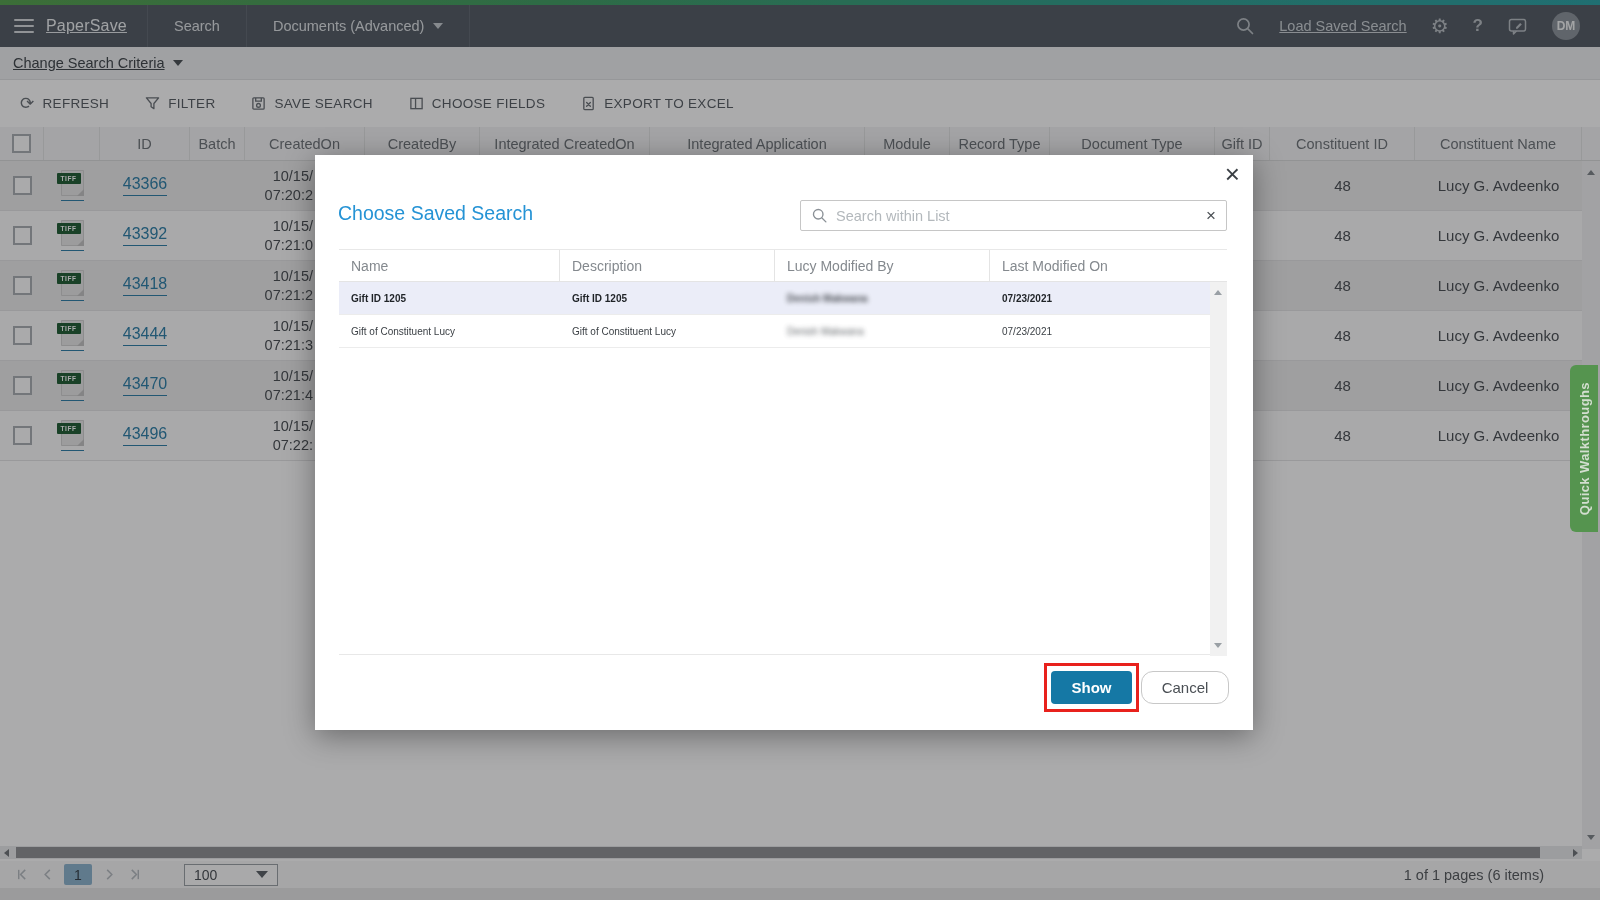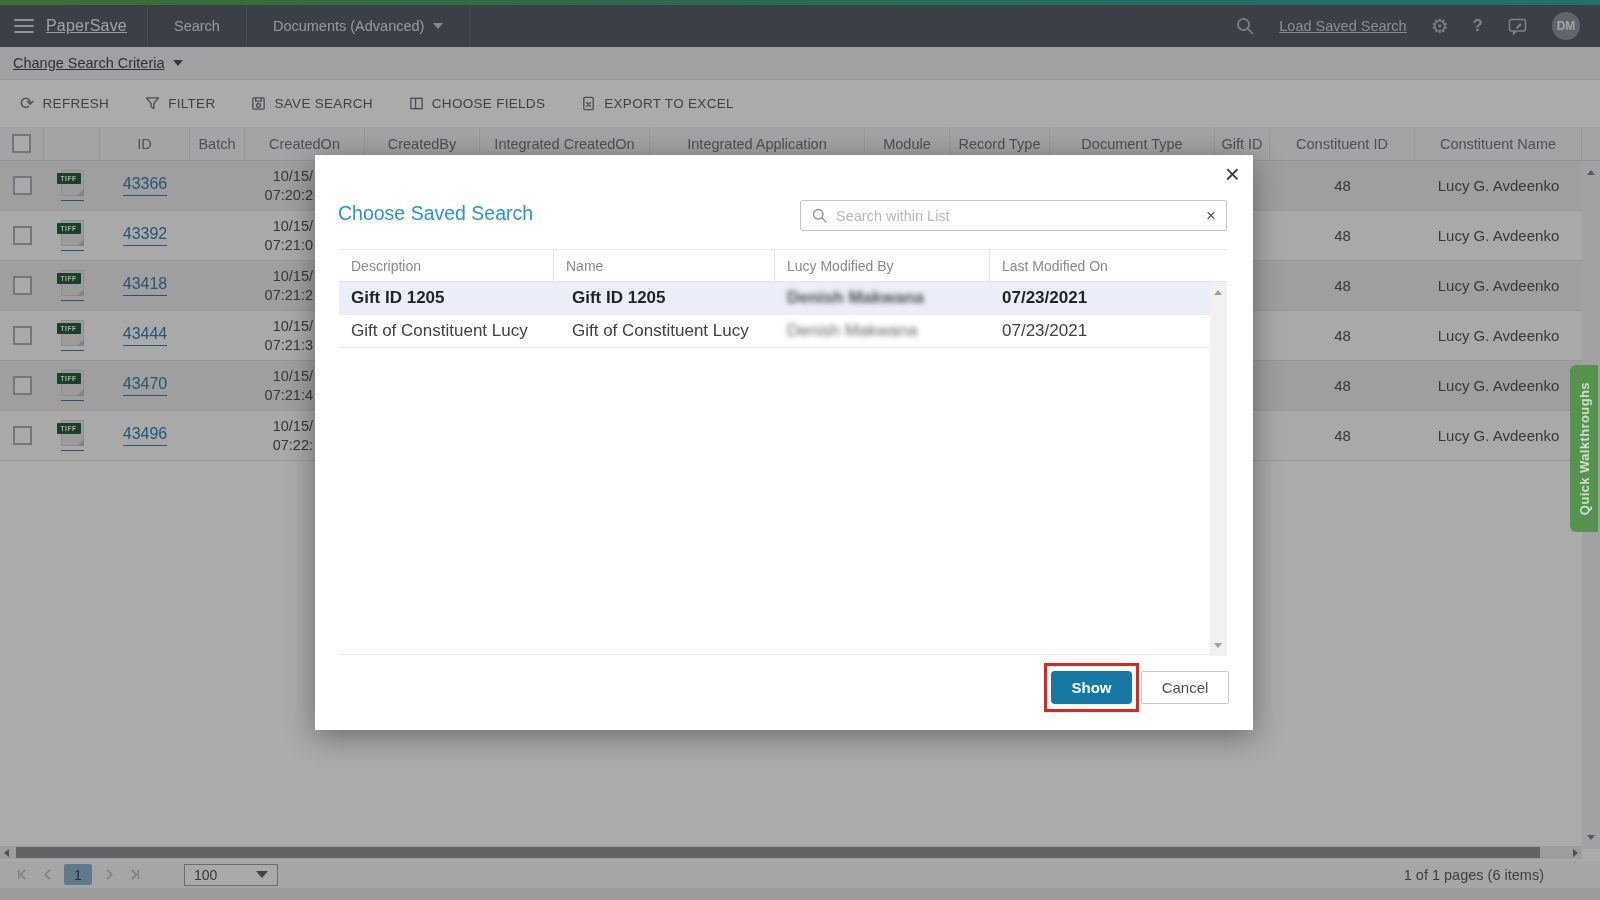--- a/index.html
+++ b/index.html
@@ -79,30 +79,30 @@
   .modal-close { position:absolute; top:6px; right:13px; font-size:26px; color:#3a3f44; cursor:pointer; line-height:1; }
   .modal-title { position:absolute; left:23px; top:47px; font-size:19.5px; color:#2593d5; }
   .msearch { position:absolute; left:485px; top:45px; width:427px; height:31px; border:1px solid #c6c6c6; border-radius:2px; display:flex; align-items:center; padding:0 10px; gap:8px; }
   .msearch input { flex:1; border:none; outline:none; font-size:14.5px; font-family:inherit; color:#4a4f54; }
   .msearch input::placeholder { color:#b3b8bc; }
   .msearch .clear { font-size:17px; color:#4a4f54; cursor:pointer; line-height:1; }
   .mlist { position:absolute; left:24px; top:94px; width:888px; height:406px; border-top:1px solid #e8e8e8; border-bottom:1px solid #e8e8e8; }
   .mhead { height:32px; display:flex; font-size:14px; color:#84898e; border-bottom:1px solid #e4e4e4; }
   .mhcell { display:flex; align-items:center; padding-left:12px; border-right:1px solid #e4e4e4; height:100%; }
   .m1{width:221px}.m2{width:215px}.m3{width:215px}.m4{width:220px}
-  .mrow { height:33px; display:flex; font-size:17px; color:#3c4146; border-bottom:1px solid #ececec; }
+  .mrow { height:33px; display:flex; font-size:10px; color:#3c4146; border-bottom:1px solid #ececec; }
   .mrow.selected { background:#ebedf8; font-weight:700; color:#1f2327; }
   .mcell { display:flex; align-items:center; padding-left:12px; }
   .blurred { filter:blur(2.4px); opacity:.8; }
   .mscroll { position:absolute; right:0; top:32px; width:17px; height:374px; background:#f1f1f1; }
   .mscroll .tri-up { position:absolute; top:8px; left:4px; border-bottom-color:#9aa0a5; }
   .mscroll .tri-dn { position:absolute; bottom:8px; left:4px; border-top-color:#9aa0a5; }
   .red-box { position:absolute; left:729px; top:508px; width:95px; height:49px; border:3px solid #e8211c; display:flex; align-items:center; justify-content:center; }
   .show-btn { width:81px; height:33px; background:#1578a5; border:none; border-radius:4px; color:#fff; font-size:15px; font-weight:700; font-family:inherit; cursor:pointer; }
-  .cancel-btn { position:absolute; left:826px; top:516px; width:88px; height:33px; background:#fff; border:1px solid #c8c8c8; border-radius:2px; color:#4a4f54; font-size:15px; font-family:inherit; cursor:pointer; }
+  .cancel-btn { position:absolute; left:826px; top:516px; width:88px; height:33px; background:#fff; border:1px solid #c8c8c8; border-radius:12px; color:#4a4f54; font-size:15px; font-family:inherit; cursor:pointer; }
 </style>
 </head>
 <body>
 
 <div class="page">
 
   <div class="topstrip"></div>
 
   <div class="navbar">
     <div class="nav-left">
@@ -467,25 +467,25 @@
       <svg width="17" height="17" viewBox="0 0 20 20" fill="none">
           <circle cx="8.5" cy="8.5" r="5.6" stroke="#8a9096" stroke-width="1.6"></circle>
           <line x1="12.9" y1="12.9" x2="17.5" y2="17.5" stroke="#8a9096" stroke-width="1.6" stroke-linecap="round"></line>
         </svg>
       <input type="text" placeholder="Search within List" style="">
       <span class="clear">×</span>
     </div>
 
     <div class="mlist">
       <div class="mhead">
+        <div class="mhcell m1">
+            <span>Name</span>
+          </div>
         <div class="mhcell m2">
             <span>Description</span>
-          </div>
-        <div class="mhcell m1">
-            <span>Name</span>
           </div>
         <div class="mhcell m3">
             <span>Lucy Modified By</span>
           </div>
         <div class="mhcell m4" style="border-right:none">
             <span>Last Modified On</span>
           </div>
       </div>
       <div class="mrow selected">
         <div class="mcell m1">Gift ID 1205</div>

